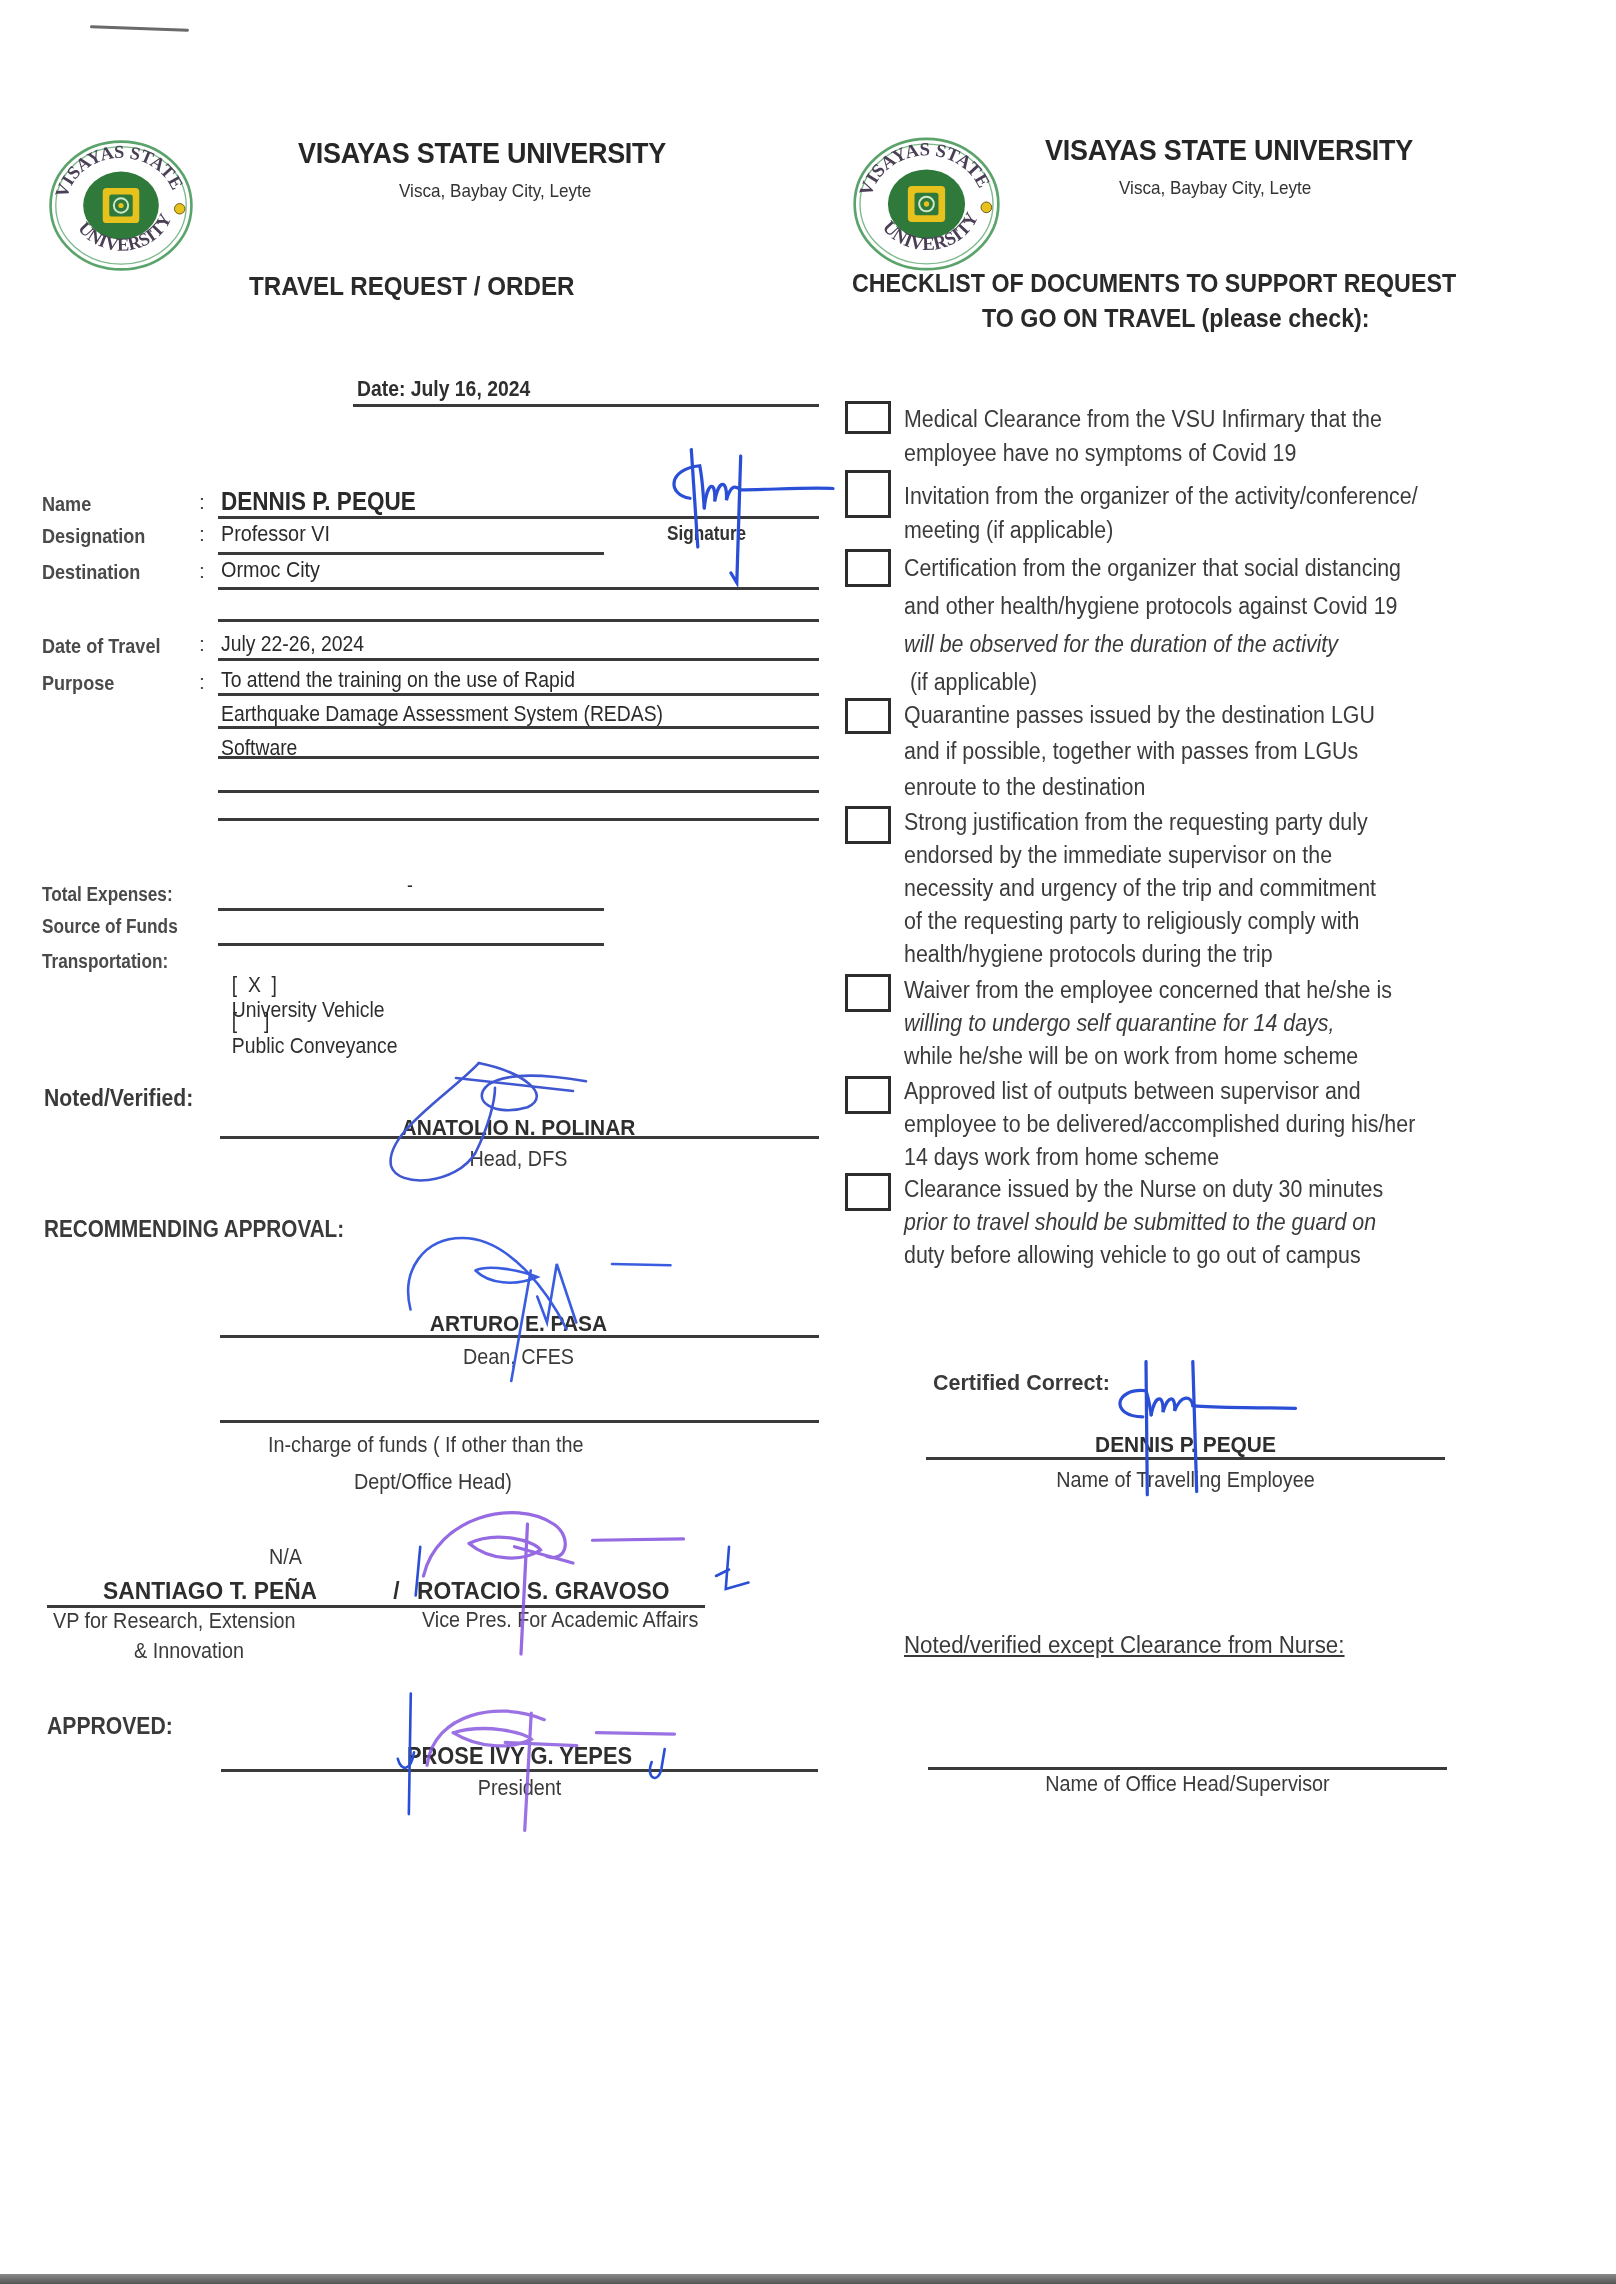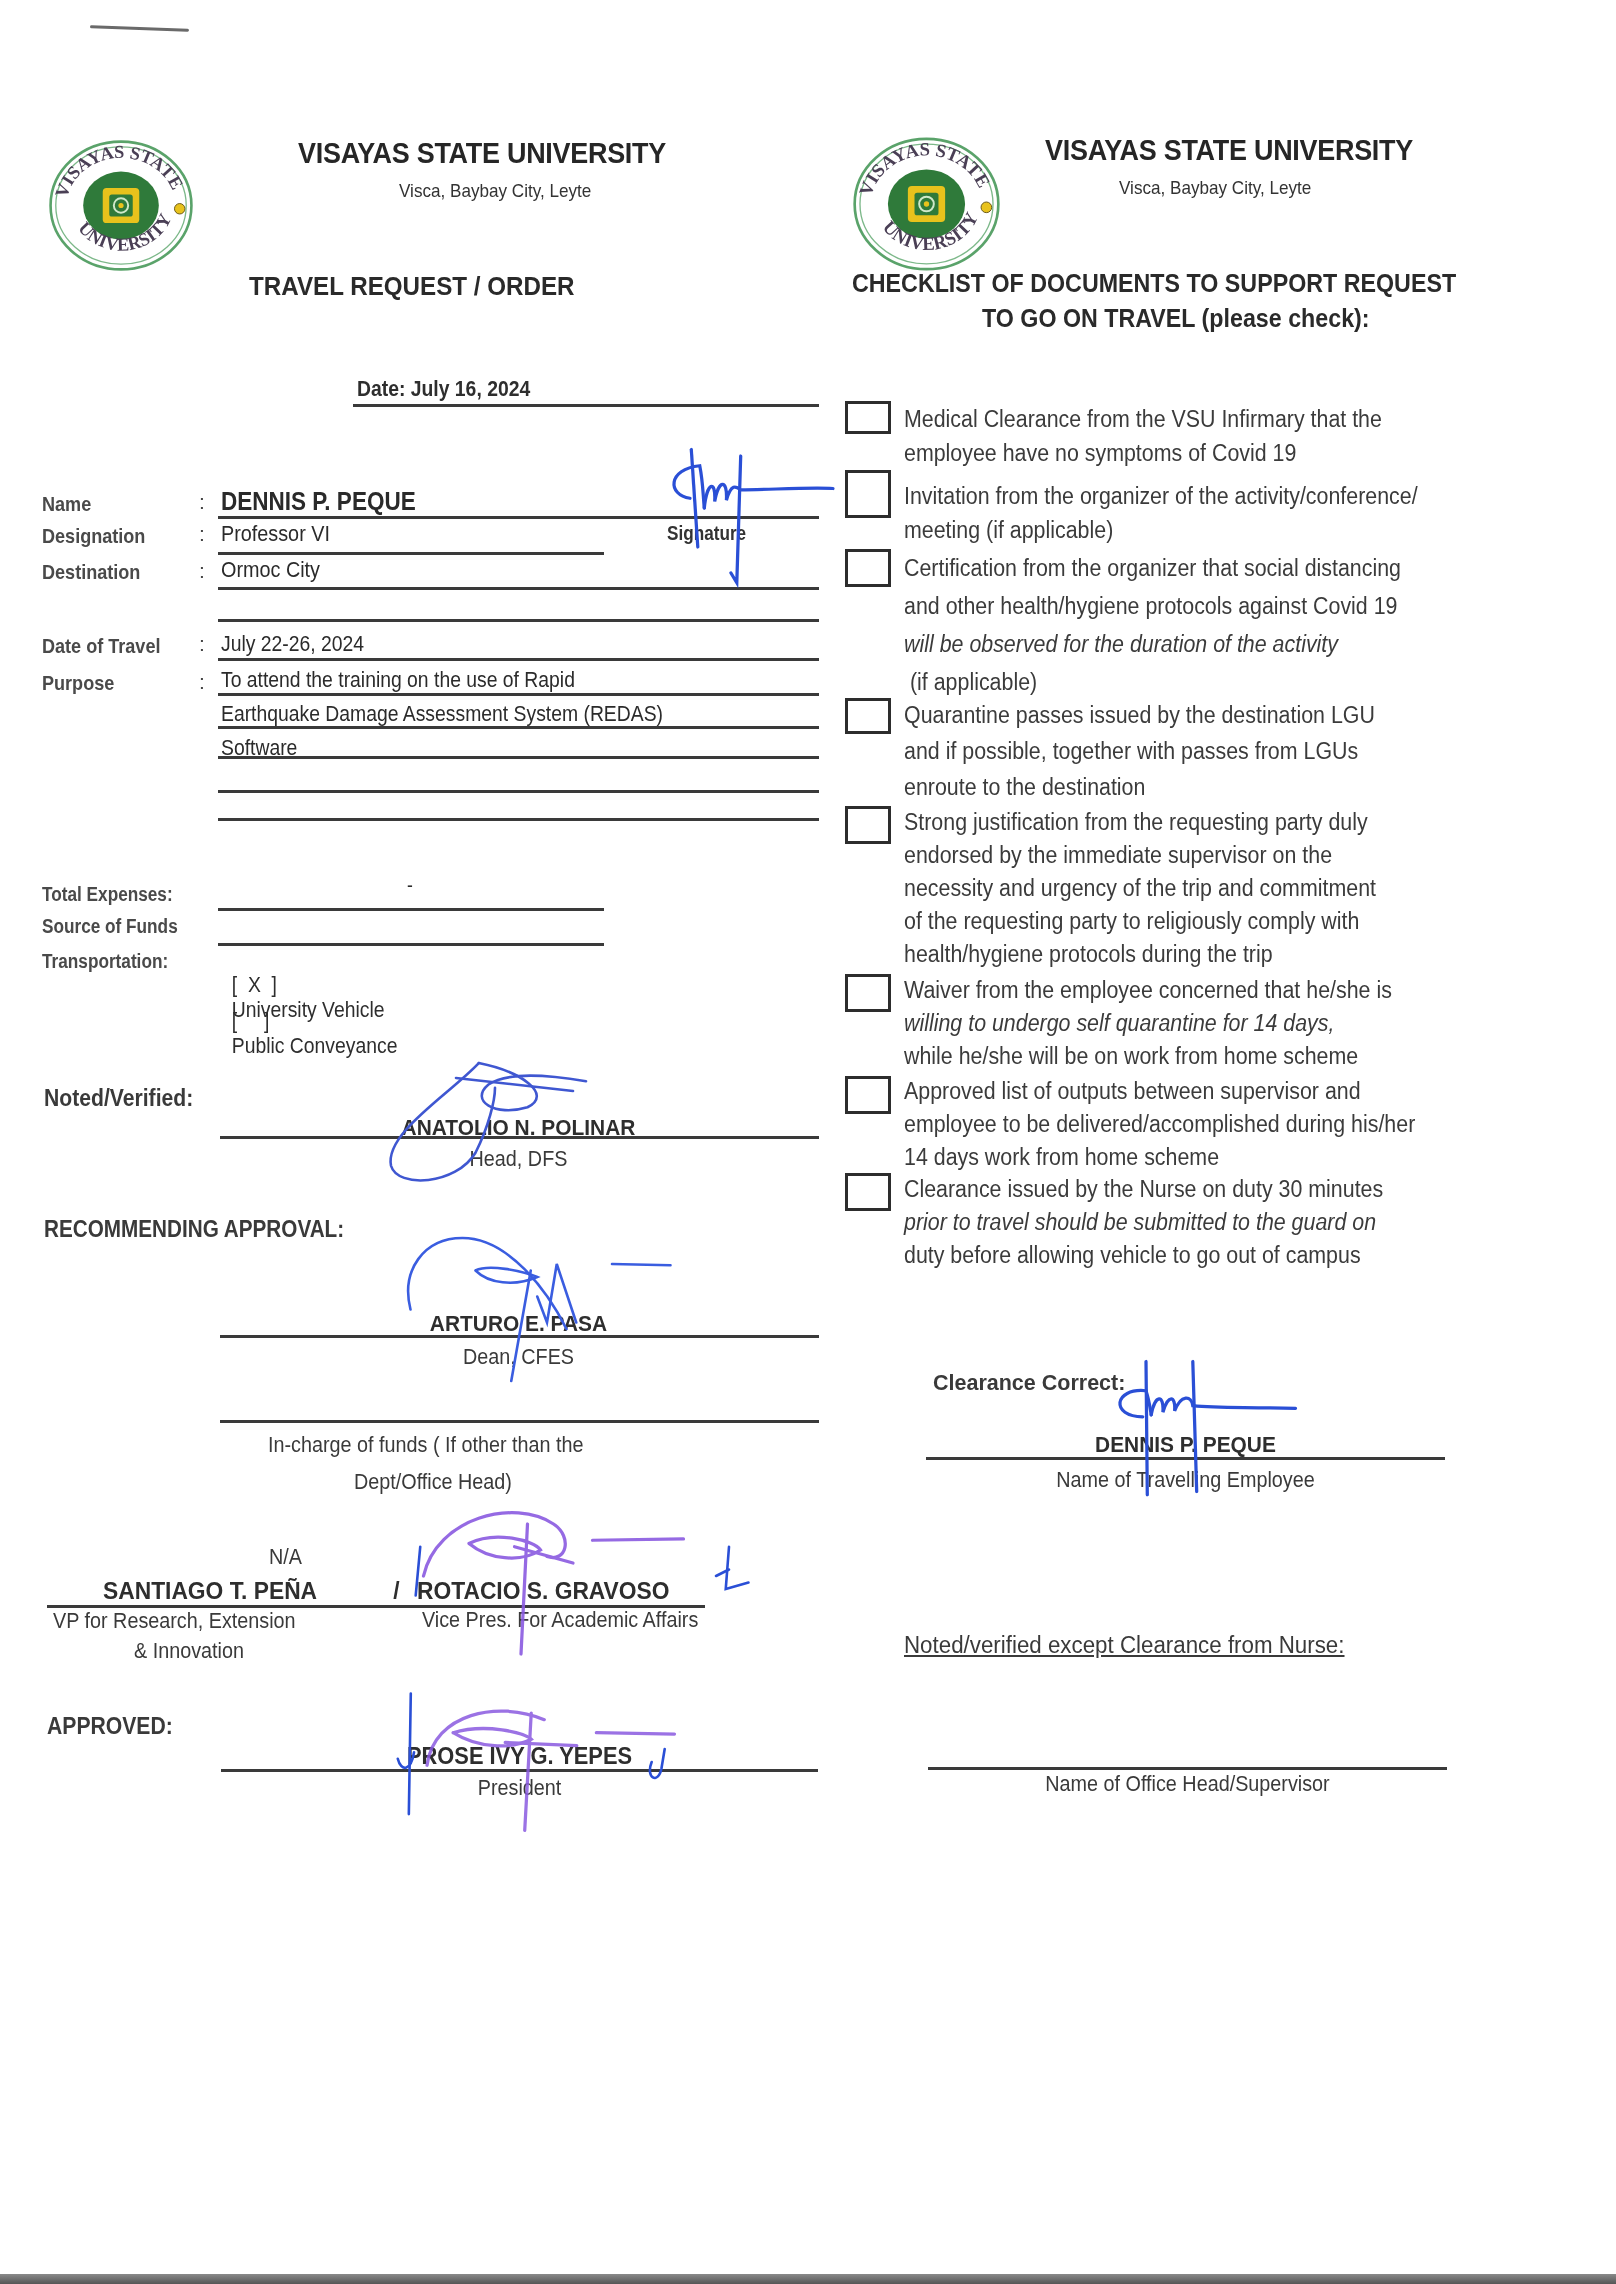--- a/index.html
+++ b/index.html
@@ -204,21 +204,21 @@
   <span>14 days work from home scheme</span>
 </div>
 
 <div class="chk" style="left:845px;top:1173px;height:38px;"></div>
 <div class="chk-text" style="left:904px;top:1173px;line-height:33px;">
   <span>Clearance issued by the Nurse on duty 30 minutes</span>
   <span class="it">prior to travel should be submitted to the guard on</span>
   <span>duty before allowing vehicle to go out of campus</span>
 </div>
 
-<div class="abs" style="left:933px;top:1371px;font-weight:bold;font-size:21.5px;color:#3a3a3a;white-space:nowrap;">Clearance Correct:</div>
+<div class="abs" style="left:933px;top:1371px;font-weight:bold;font-size:21.5px;color:#3a3a3a;white-space:nowrap;">Certified Correct:</div>
 <div class="abs sig-name center" style="left:926px;top:1432px;width:519px;font-size:22px;">DENNIS P. PEQUE</div>
 <div class="ln" style="left:926px;top:1457px;width:519px;"></div>
 <div class="abs sig-pos center" style="left:926px;top:1468px;width:519px;">Name of Travelling Employee</div>
 
 <div class="abs" style="left:904px;top:1632px;font-size:23.5px;color:#3a3a3a;text-decoration:underline;white-space:nowrap;transform:scaleX(0.95);transform-origin:left top;">Noted/verified except Clearance from Nurse:</div>
 <div class="abs sig-name center" style="left:928px;top:1746px;width:519px;"></div>
 <div class="ln" style="left:928px;top:1767px;width:519px;"></div>
 <div class="abs sig-pos center" style="left:928px;top:1772px;width:519px;">Name of Office Head/Supervisor</div>
 
 <svg class="sig" style="left:664px;top:443px;" width="195" height="156" viewBox="0 0 300 240">

